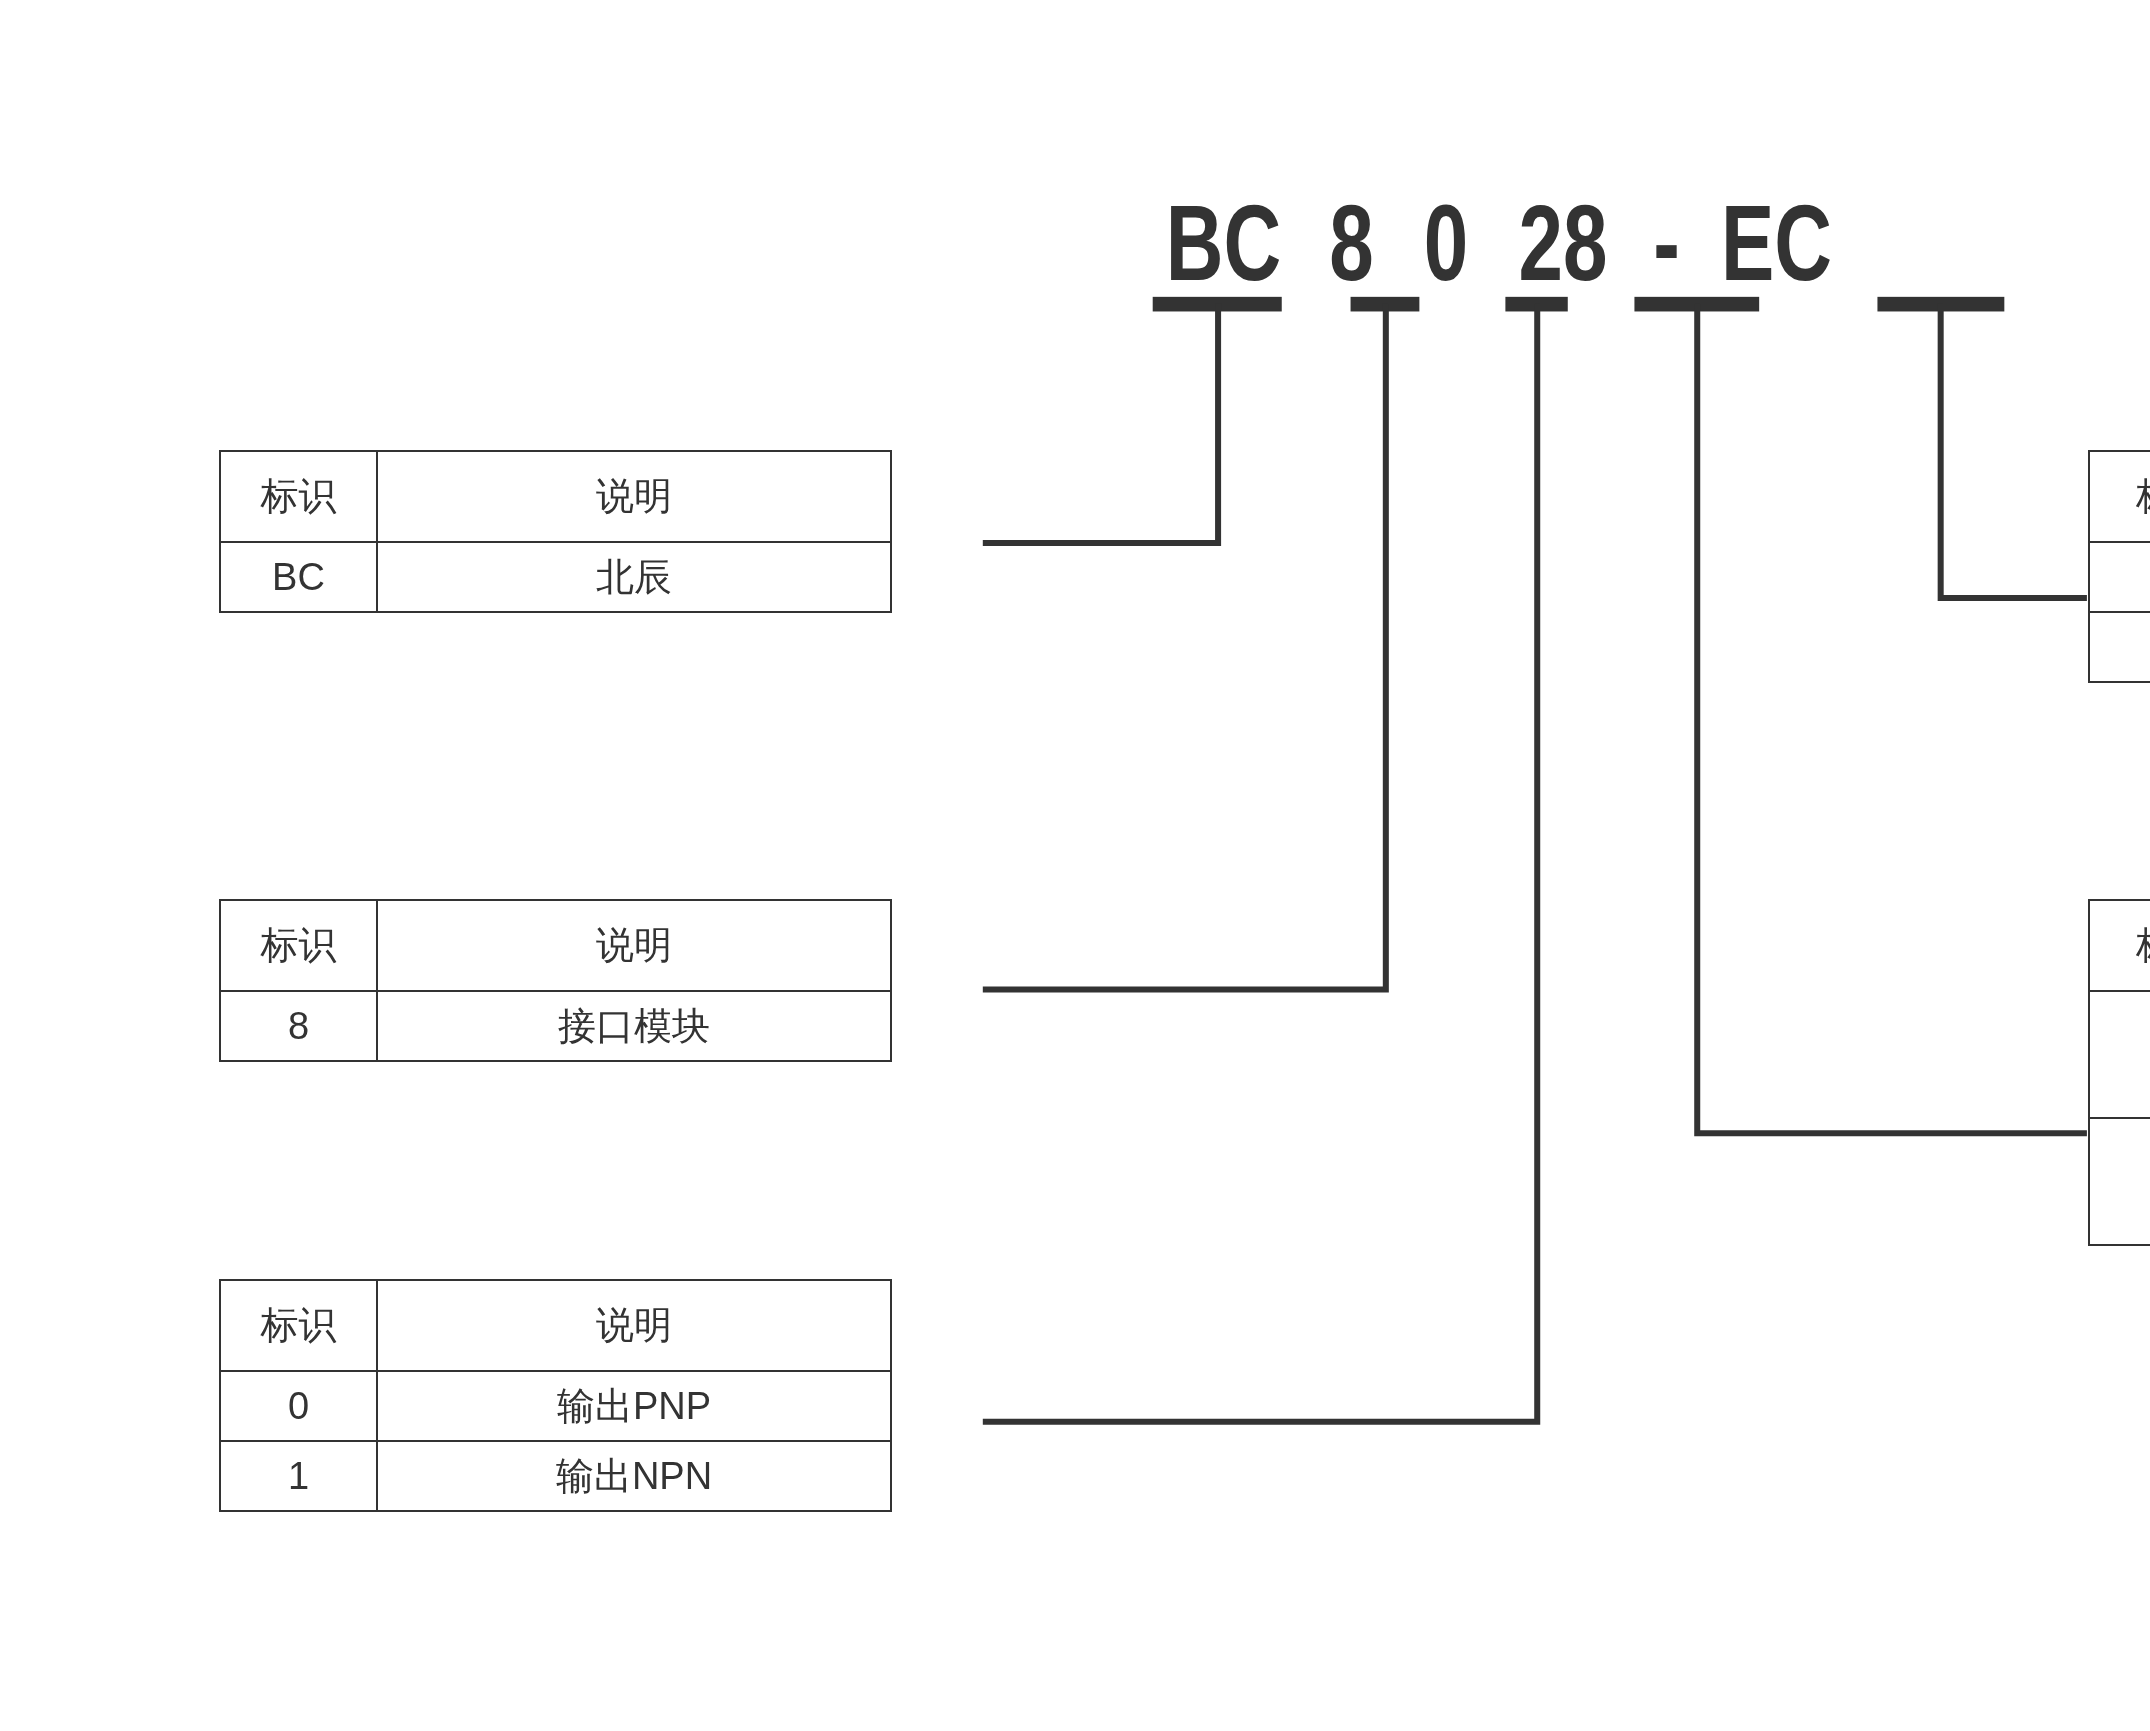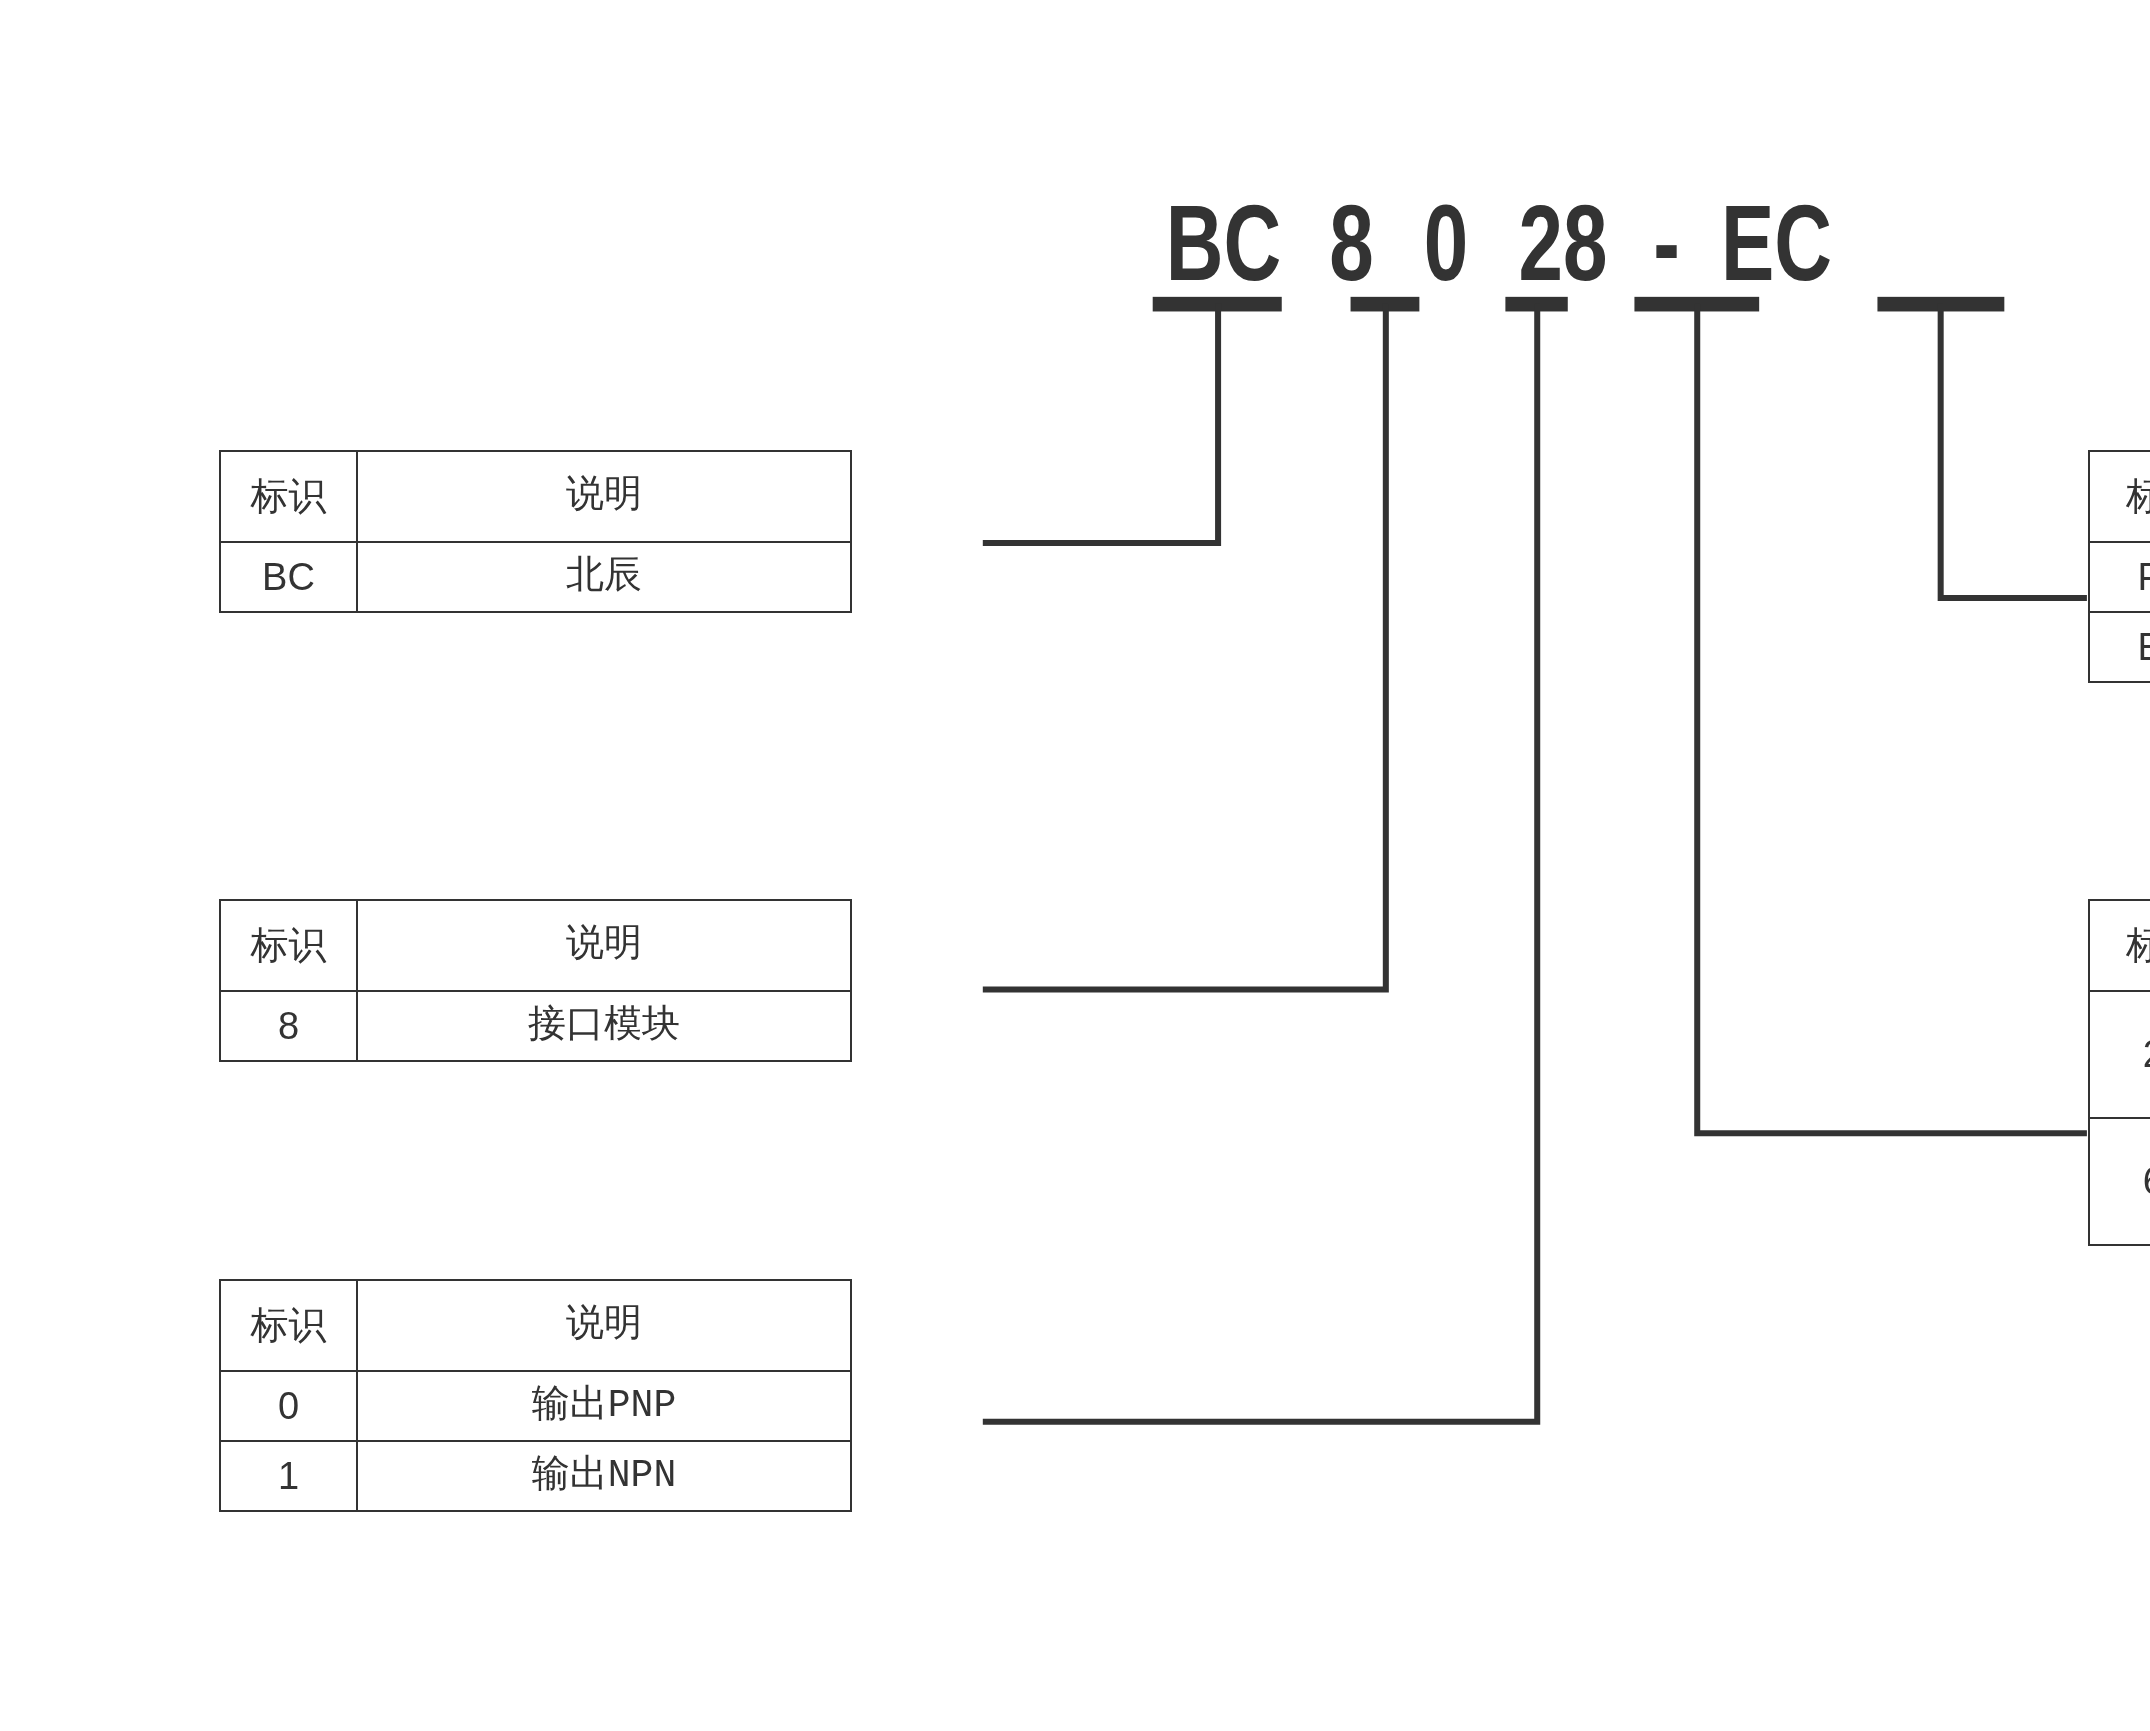--- a/index.html
+++ b/index.html
@@ -36,25 +36,25 @@
     table-layout:fixed;
     background:#ffffff;
   }
   .tbl td{
     border:2.6px solid #333333;
     text-align:center;
     vertical-align:middle;
     color:#333333;
     font-size:38px;
     line-height:1.18;
-    padding:0 5px;
+    padding:0 15px;
     font-weight:normal;
   }
   .c-code{width:125px;}
-  .c-desc{width:482px;font-family:Liberation Mono, monospace;}
+  .c-desc{width:482px;}
   .r-code{width:138px;}
   .h{height:89px;}
   .r1{height:68px;}
   .rbig{height:125px;}
 </style>
 </head>
 <body>
 
 <div id="stage">
 

